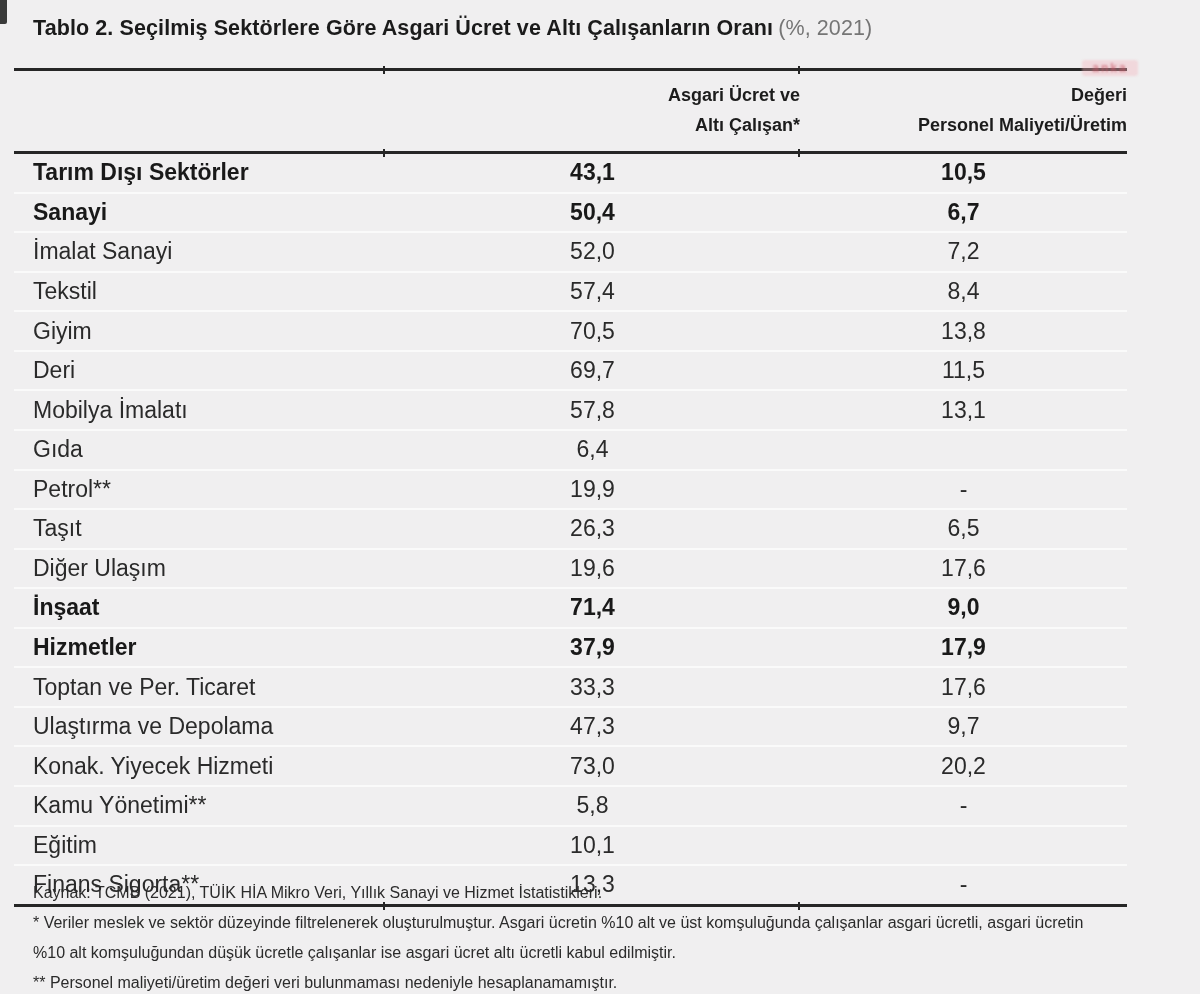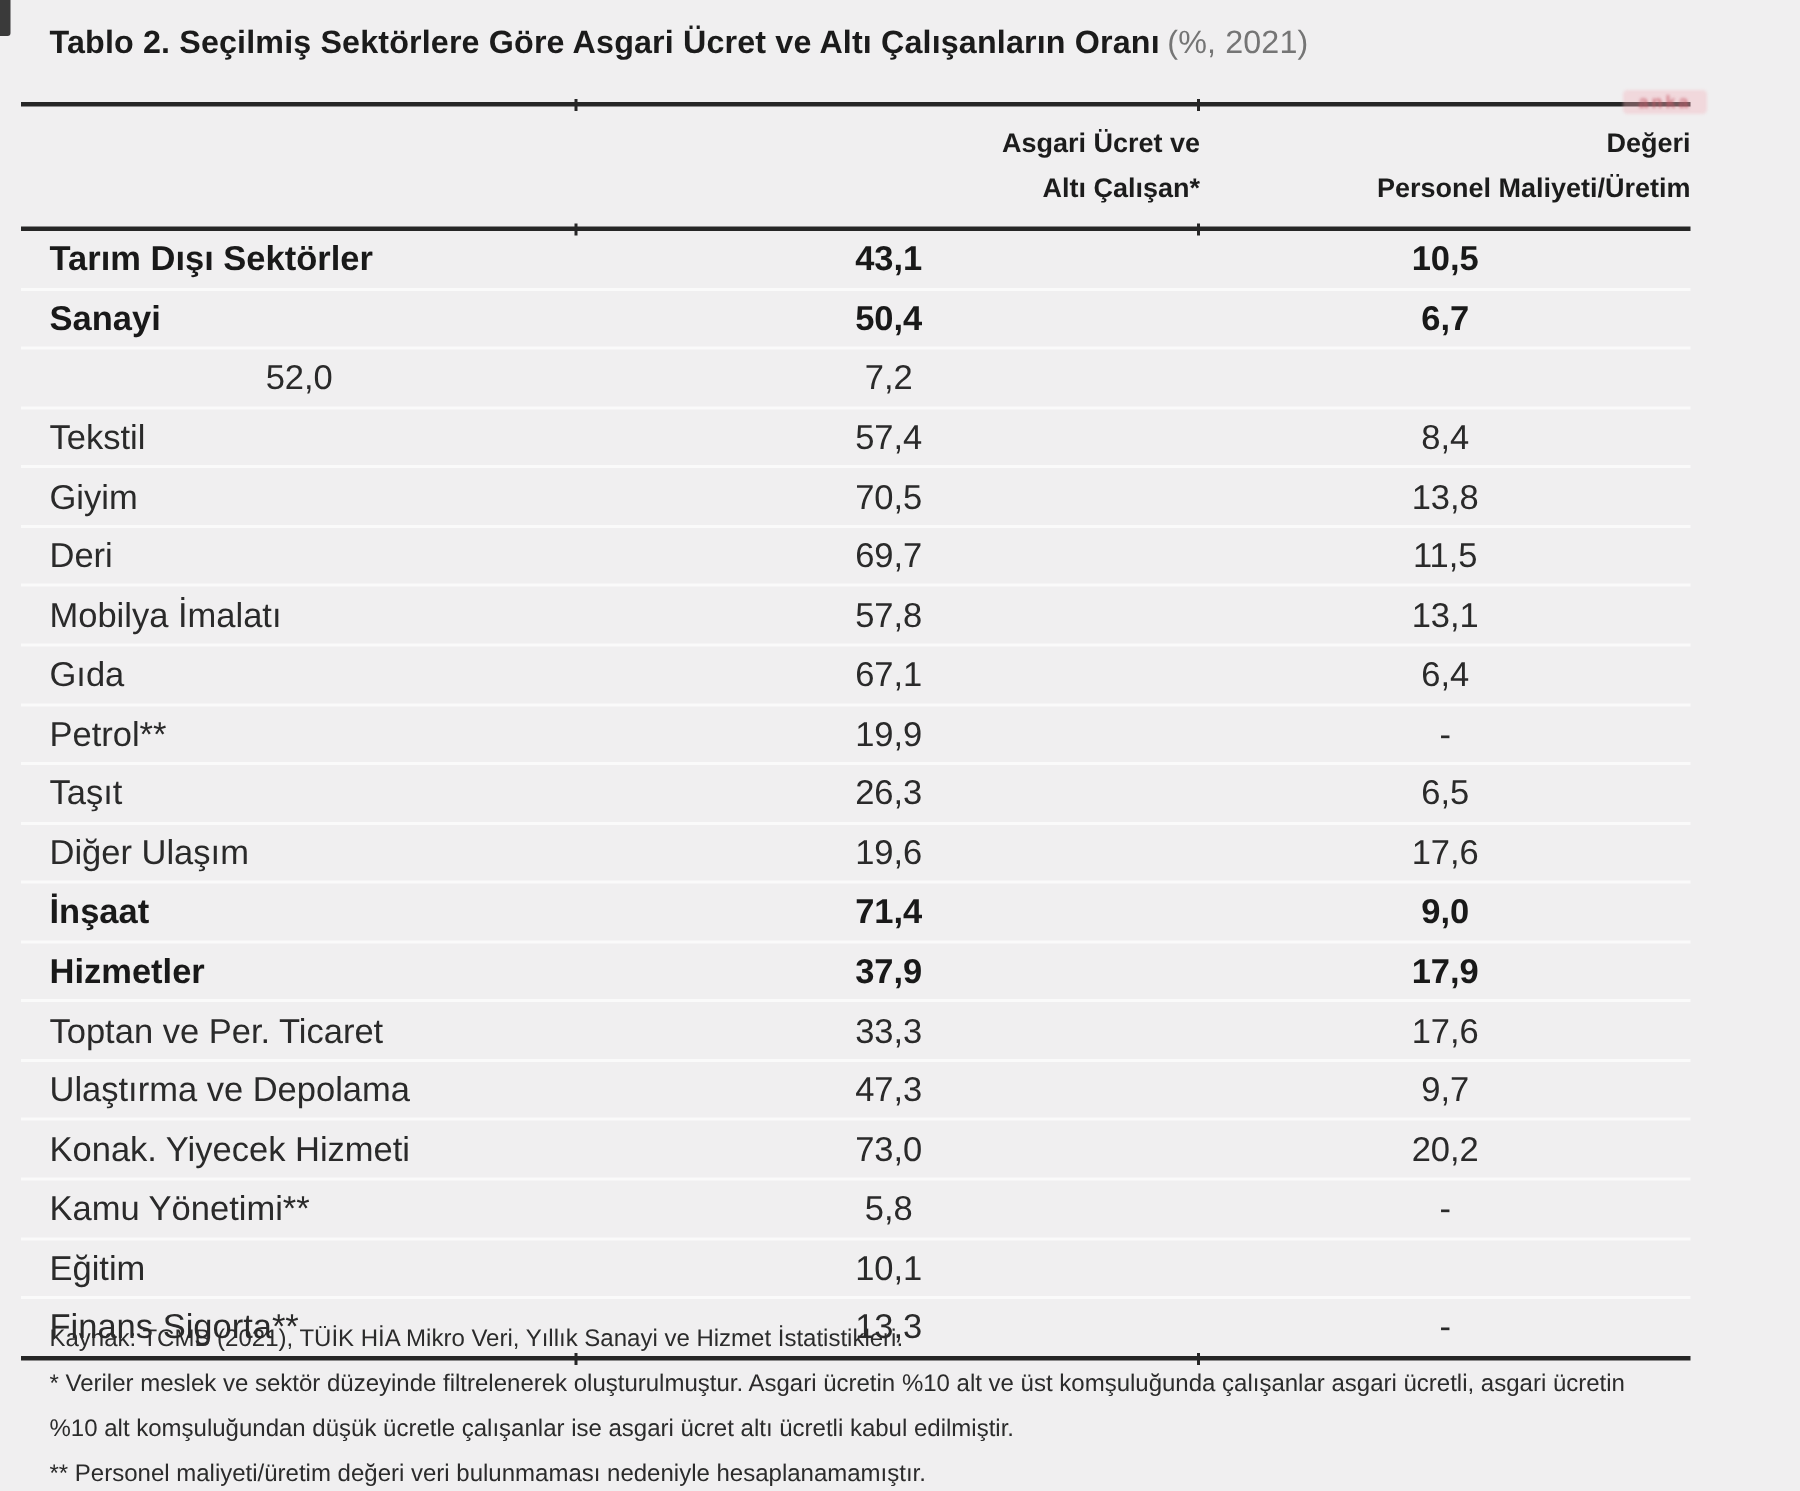--- a/index.html
+++ b/index.html
@@ -112,20 +112,21 @@
     <div class="val">10,5</div>
   </div>
 
   <div class="trow bold">
     <div class="sector">Sanayi</div>
     <div class="val">50,4</div>
     <div class="val">6,7</div>
   </div>
 
   <div class="trow">
+    <div class="sector">İmalat Sanayi</div>
     <div class="val">52,0</div>
     <div class="val">7,2</div>
   </div>
 
   <div class="trow">
     <div class="sector">Tekstil</div>
     <div class="val">57,4</div>
     <div class="val">8,4</div>
   </div>
 
@@ -142,21 +143,20 @@
   </div>
 
   <div class="trow">
     <div class="sector">Mobilya İmalatı</div>
     <div class="val">57,8</div>
     <div class="val">13,1</div>
   </div>
 
   <div class="trow">
     <div class="sector">Gıda</div>
-    <div class="val">67,1</div>
     <div class="val">6,4</div>
   </div>
 
   <div class="trow">
     <div class="sector">Petrol**</div>
     <div class="val">19,9</div>
     <div class="val">-</div>
   </div>
 
   <div class="trow">

